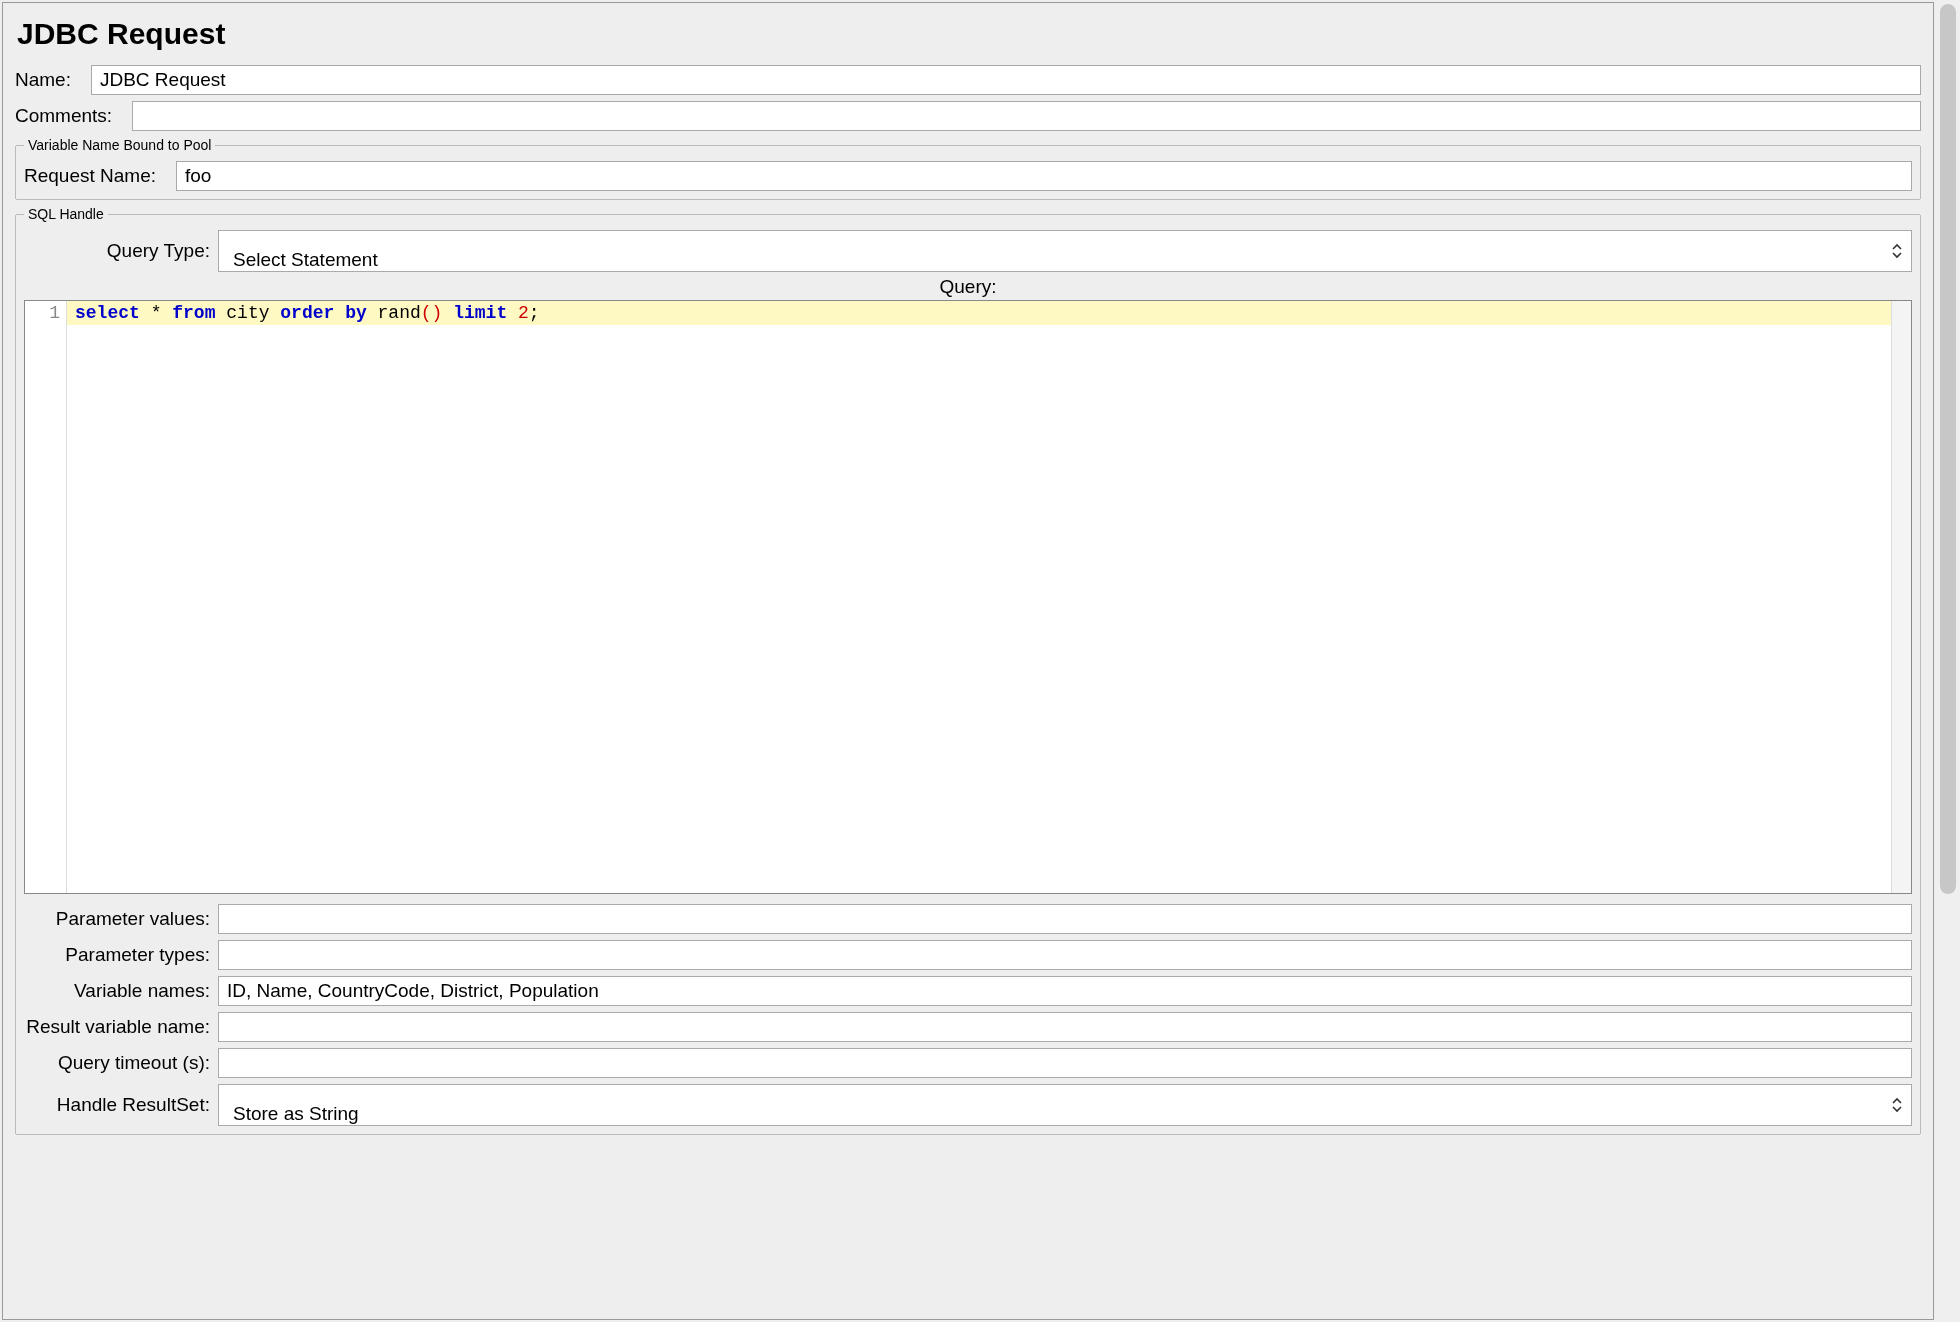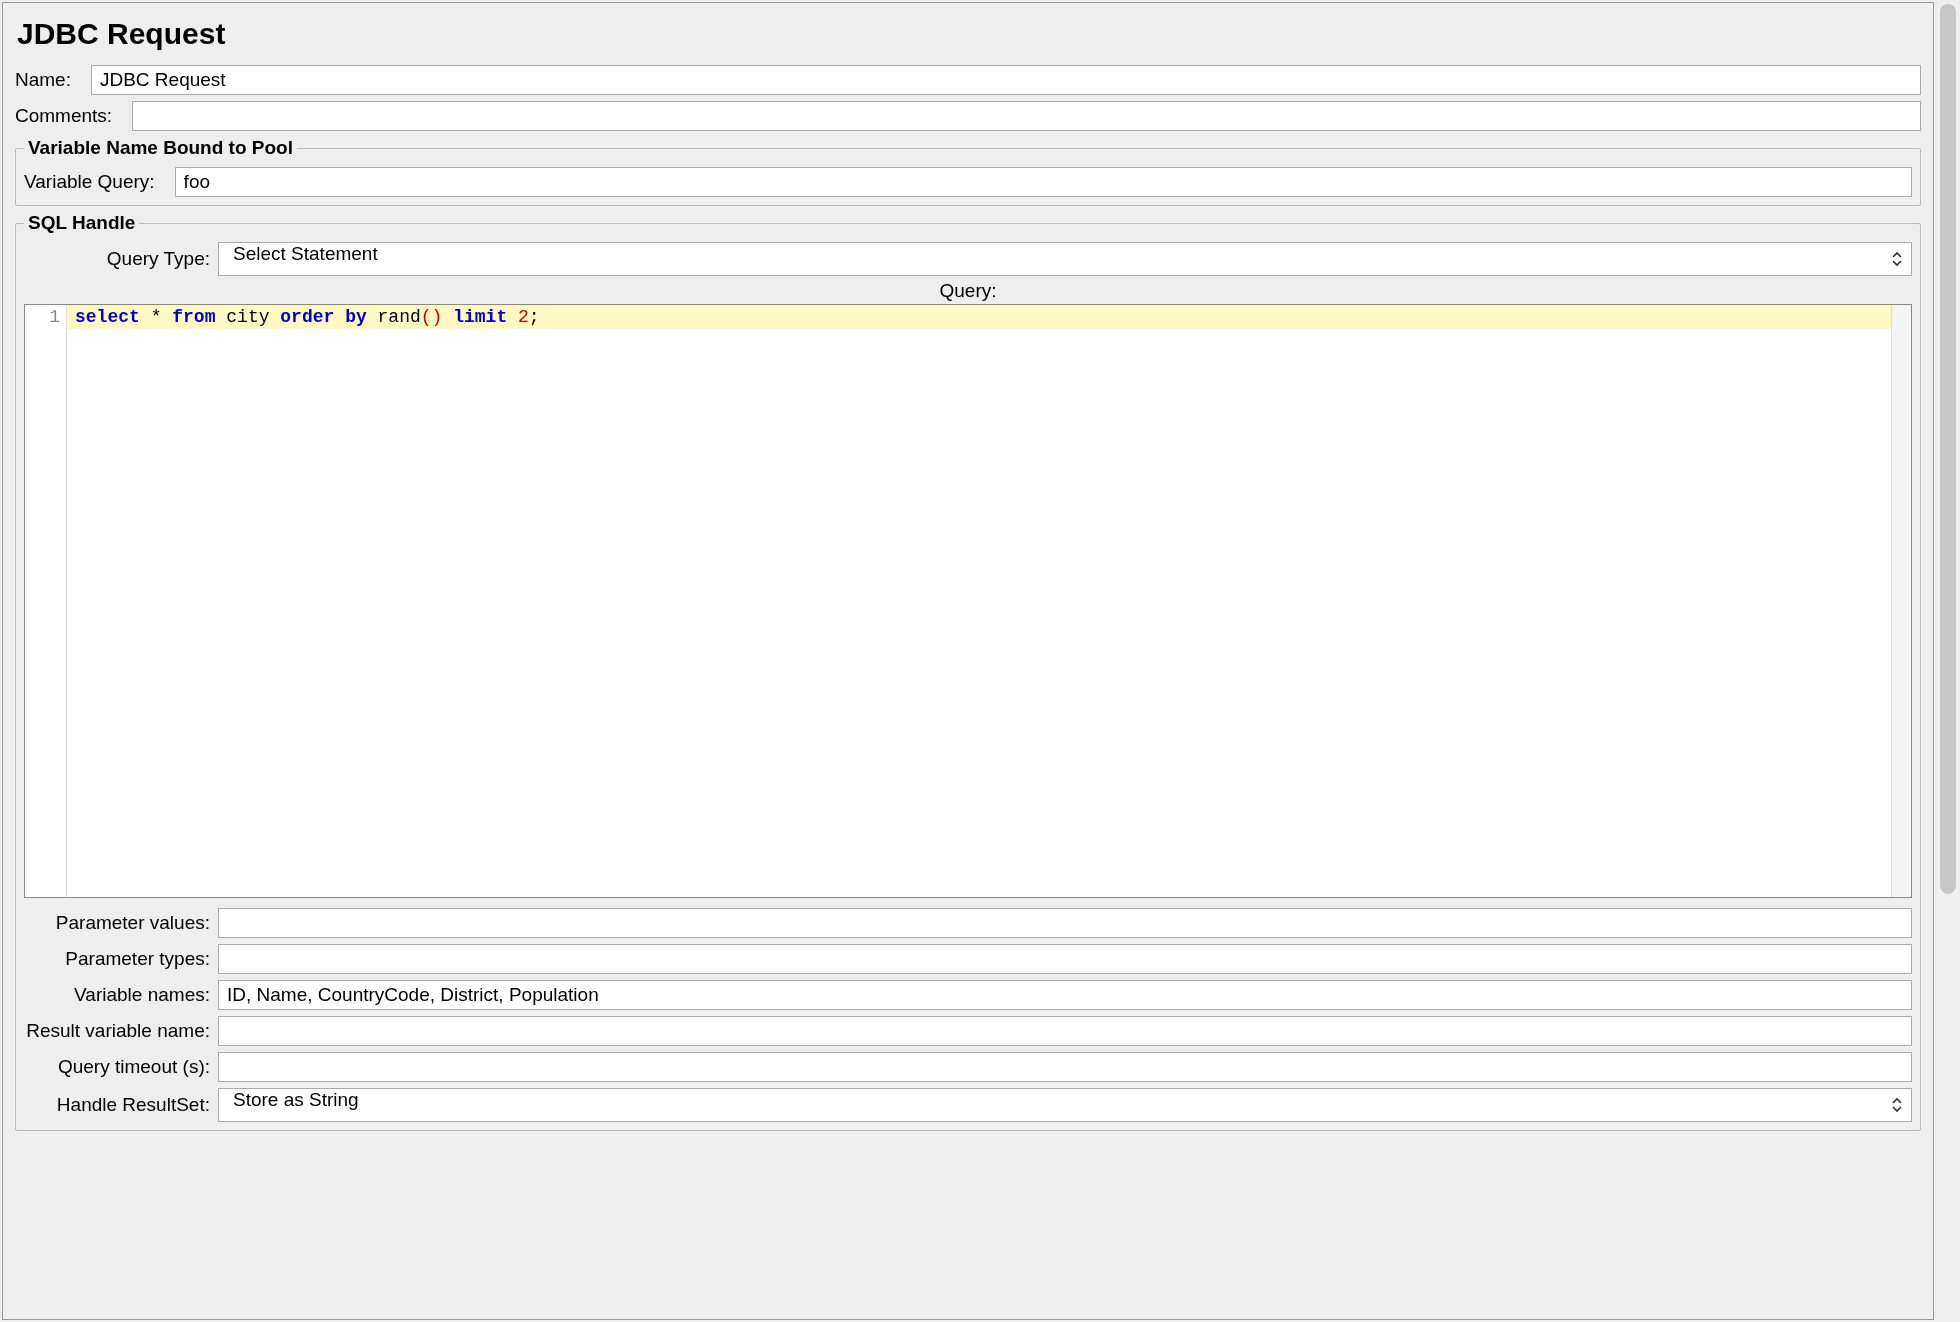--- a/index.html
+++ b/index.html
@@ -66,41 +66,40 @@
       outline: none;
     }
     fieldset {
       border: 1px solid #bbb;
       border-radius: 2px;
       margin: 6px 0 6px 0;
       padding: 8px 8px 8px 8px;
     }
     fieldset legend {
       padding: 0 4px;
-      font-size: 19px;
-      font-weight: bold;
+      font-size: 14px;
     }
     .query-type-row {
       display: flex;
       align-items: center;
       gap: 8px;
       margin-bottom: 4px;
     }
     .query-type-row label {
       width: 186px;
       text-align: right;
     }
     .select-wrap {
       flex: 1;
       position: relative;
       background: #fff;
       border: 1px solid #aaa;
-      height: 34px;
-      display: flex;
-      align-items: flex-start;
+      height: 42px;
+      display: flex;
+      align-items: flex-end;
       padding: 0 28px 0 14px;
     }
     .spinner-icon {
       position: absolute;
       right: 8px;
       top: 50%;
       transform: translateY(-50%);
       width: 12px;
       height: 18px;
       display: flex;
@@ -179,21 +178,21 @@
     </div>
 
     <div class="row">
       <label>Comments:</label>
       <input type="text" value="" style="">
     </div>
 
     <fieldset>
       <legend>Variable Name Bound to Pool</legend>
       <div class="row" style="margin-bottom:0">
-        <label>Variable Query:</label>
+        <label>Request Name:</label>
         <input type="text" value="foo" style="">
       </div>
     </fieldset>
 
     <fieldset>
       <legend>SQL Handle</legend>
 
       <div class="query-type-row">
         <label>Query Type:</label>
         <div class="select-wrap">

